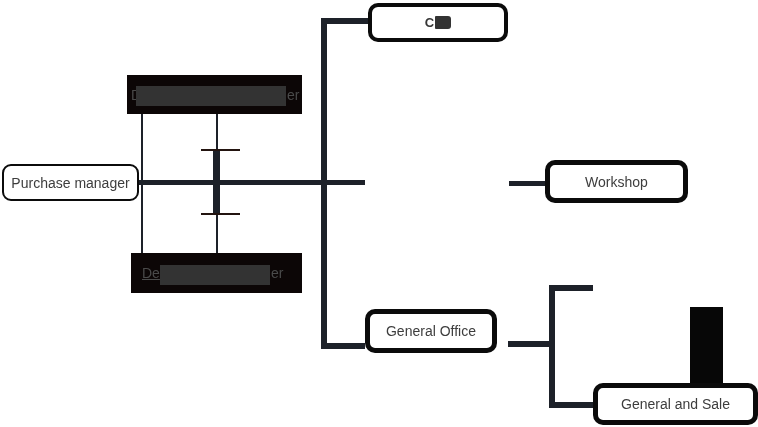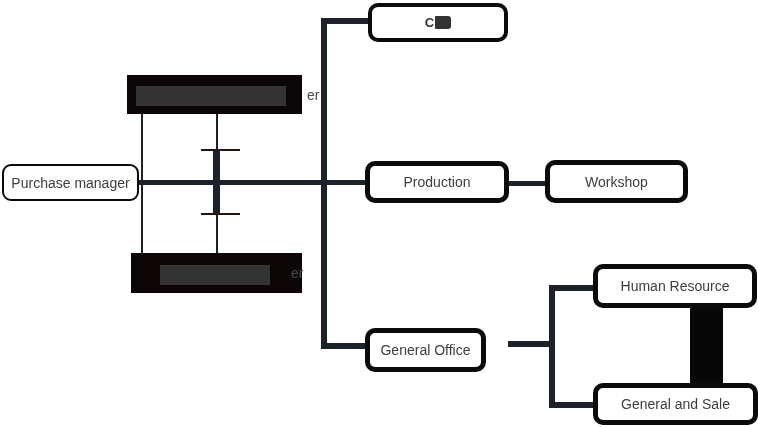--- a/index.html
+++ b/index.html
@@ -27,21 +27,21 @@
   }
   .thin-border  { border: 2px solid var(--border-color, #0b0b0b); border-radius: 9px; }
   .mid-border   { border: 4px solid var(--border-color, #0b0b0b); border-radius: 10px; }
   .thick-border { border: 5px solid var(--border-color, #0b0b0b); border-radius: 10px; }
   .dark-node {
     position: absolute;
     background: var(--dark-box-fill, #0c0606);
     color: var(--dark-box-text, #4a4a4a);
     font-size: 14px;
   }
-  .dark-node .frag { position: absolute; top: 50%; transform: translateY(-50%); padding-left: 20px; }
+  .dark-node .frag { position: absolute; top: 50%; transform: translateY(-50%); }
   .redaction {
     position: absolute;
     background: var(--redaction-color, #333333);
   }
   .blob {
     width: 16px; height: 13px;
     background: var(--redaction-color, #333333);
     border-radius: 1px 3px 3px 1px;
     margin-left: 1px;
   }
@@ -86,33 +86,27 @@
     <span class="frag" style="left:11px;text-decoration:underline;">De</span>
     <div class="redaction" style="left:29px; top:12px; width:110px; height:20px;"></div>
     <span class="frag" style="left:140px;">er</span>
   </div>
 
   <div class="node mid-border" style="left:368px; top:3px; width:140px; height:39px;">
     <span class="cap-letter">C</span>
     <div class="blob"></div>
   </div>
 
-  <div class="node thick-border" style="left:365px; top:161px; width:144px; height:42px;">
-    <span>Production</span>
-  </div>
 
   <div class="node thick-border" style="left:545px; top:160px; width:143px; height:43px;">
     <span>Workshop</span>
   </div>
 
-  <div class="node thick-border" style="left:365px; top:328px; width:121px; height:44px;text-align:center;">
+  <div class="node thick-border" style="left:365px; top:309px; width:132px; height:44px;text-align:center;">
     <span>General Office</span>
   </div>
 
-  <div class="node thick-border" style="left:593px; top:264px; width:164px; height:44px;">
-    <span>Human Resource</span>
-  </div>
 
   <div class="node thick-border" style="left:593px; top:383px; width:165px; height:42px;">
     <span>General and Sale</span>
   </div>
 
 </div>
 
 </body></html>

